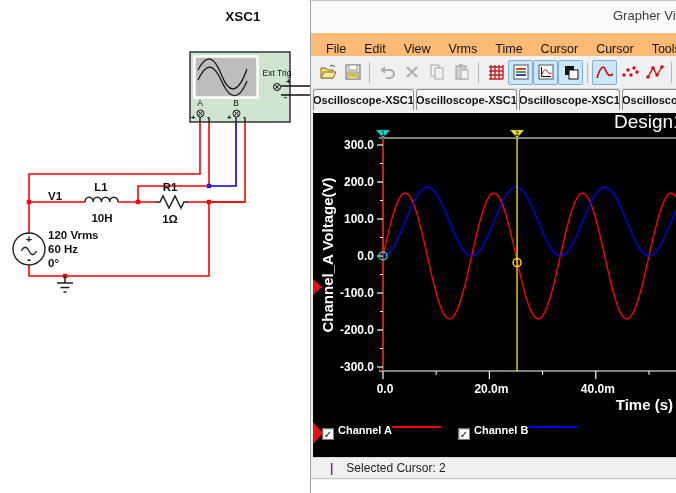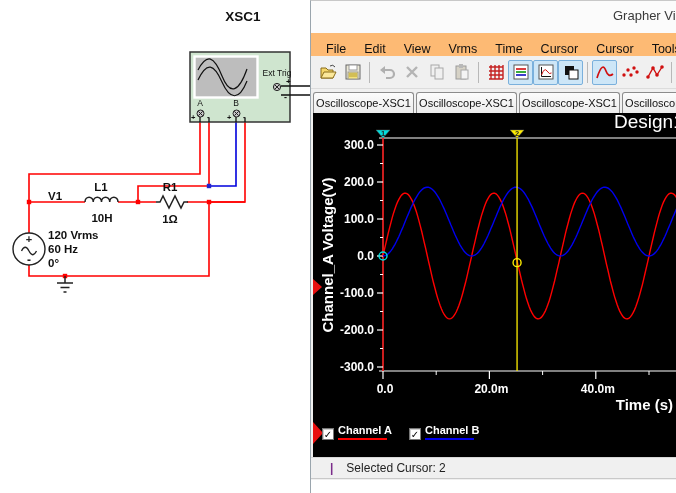--- a/index.html
+++ b/index.html
@@ -16,40 +16,40 @@
   .menubar { position:absolute; left:0; top:32px; width:100%; height:23px; background:#fdba74;
     display:flex; align-items:flex-end; padding-left:6px; }
   .menubar span { font-size:12.5px; color:#111; padding:0 9px; white-space:nowrap; }
   .toolbar { position:absolute; left:0; top:55px; width:100%; height:33px; background:#f0f0f0;
     border-bottom:1px solid #dcdcdc; display:flex; align-items:center; padding-left:4px; }
   .tb { width:25px; height:25px; display:flex; align-items:center; justify-content:center;
     border:1px solid transparent; border-radius:2px; flex:0 0 auto; }
   .tb.active { background:#cde6f7; border-color:#7ab0dc; }
   .tbsep { width:1px; height:21px; background:#b8b8b8; margin:0 4px; flex:0 0 auto; }
   .tabrow { position:absolute; left:2px; top:88px; width:364px; height:24px; display:flex;
-    align-items:flex-end; }
+    align-items:flex-start;font-weight:bold; }
   .tab { width:101px; height:21px; background:linear-gradient(#fcfcfc,#ececec);
     border:1px solid #8c8c8c; border-bottom:none; border-radius:3px 3px 0 0;
     font-size:11px; color:#111; display:flex; align-items:center; justify-content:center;
     margin-right:2px; white-space:nowrap; overflow:hidden; flex:0 0 auto; }
 
   
   #plot { position:absolute; left:2px; top:112px; width:364px; height:344px; background:#000; }
   #chart { position:absolute; left:0; top:0; }
   .pg-arrow { position:absolute; width:0; height:0; }
   #arrow-mid { left:0; top:166px; border-top:8px solid transparent;
     border-bottom:8px solid transparent; border-left:9px solid #e81010; }
   #arrow-legend { left:0; top:309px; border-top:11px solid transparent;
     border-bottom:11px solid transparent; border-left:10px solid #e81010; }
   .legendrow { position:absolute; left:9px; top:311px; display:flex; gap:17px; align-items:flex-start; }
   .legitem { display:flex; align-items:flex-start; }
   .cb { width:12px; height:12px; background:#fff; border:1px solid #777;
     box-shadow:inset 1px 1px 0 #cfcfcf; color:#000; font-size:10px; line-height:11px;
     text-align:center; margin-top:4px; }
-  .lblwrap { margin-left:4px; display:flex; flex-direction:column; }
+  .lblwrap { margin-left:4px; display:flex; flex-direction:row; }
   .leglbl { color:#fff; font-size:11px; font-weight:bold; white-space:nowrap; }
   .ul { width:49px; height:2px; margin-top:2px; }
 
   
   .statusbar { position:absolute; left:0; top:456px; width:100%; height:22px; background:#f0f0f0;
     border-top:1px solid #d8d8d8; border-bottom:1px solid #c9c9c9;
     display:flex; align-items:center; padding-left:8px; font-size:12px; color:#222; }
   .statusbar .sep { color:#7b2d8b; margin:0 13px 0 11px; font-weight:bold; }
   .under { position:absolute; left:0; top:479px; width:100%; height:14px; background:#fff; }
 

